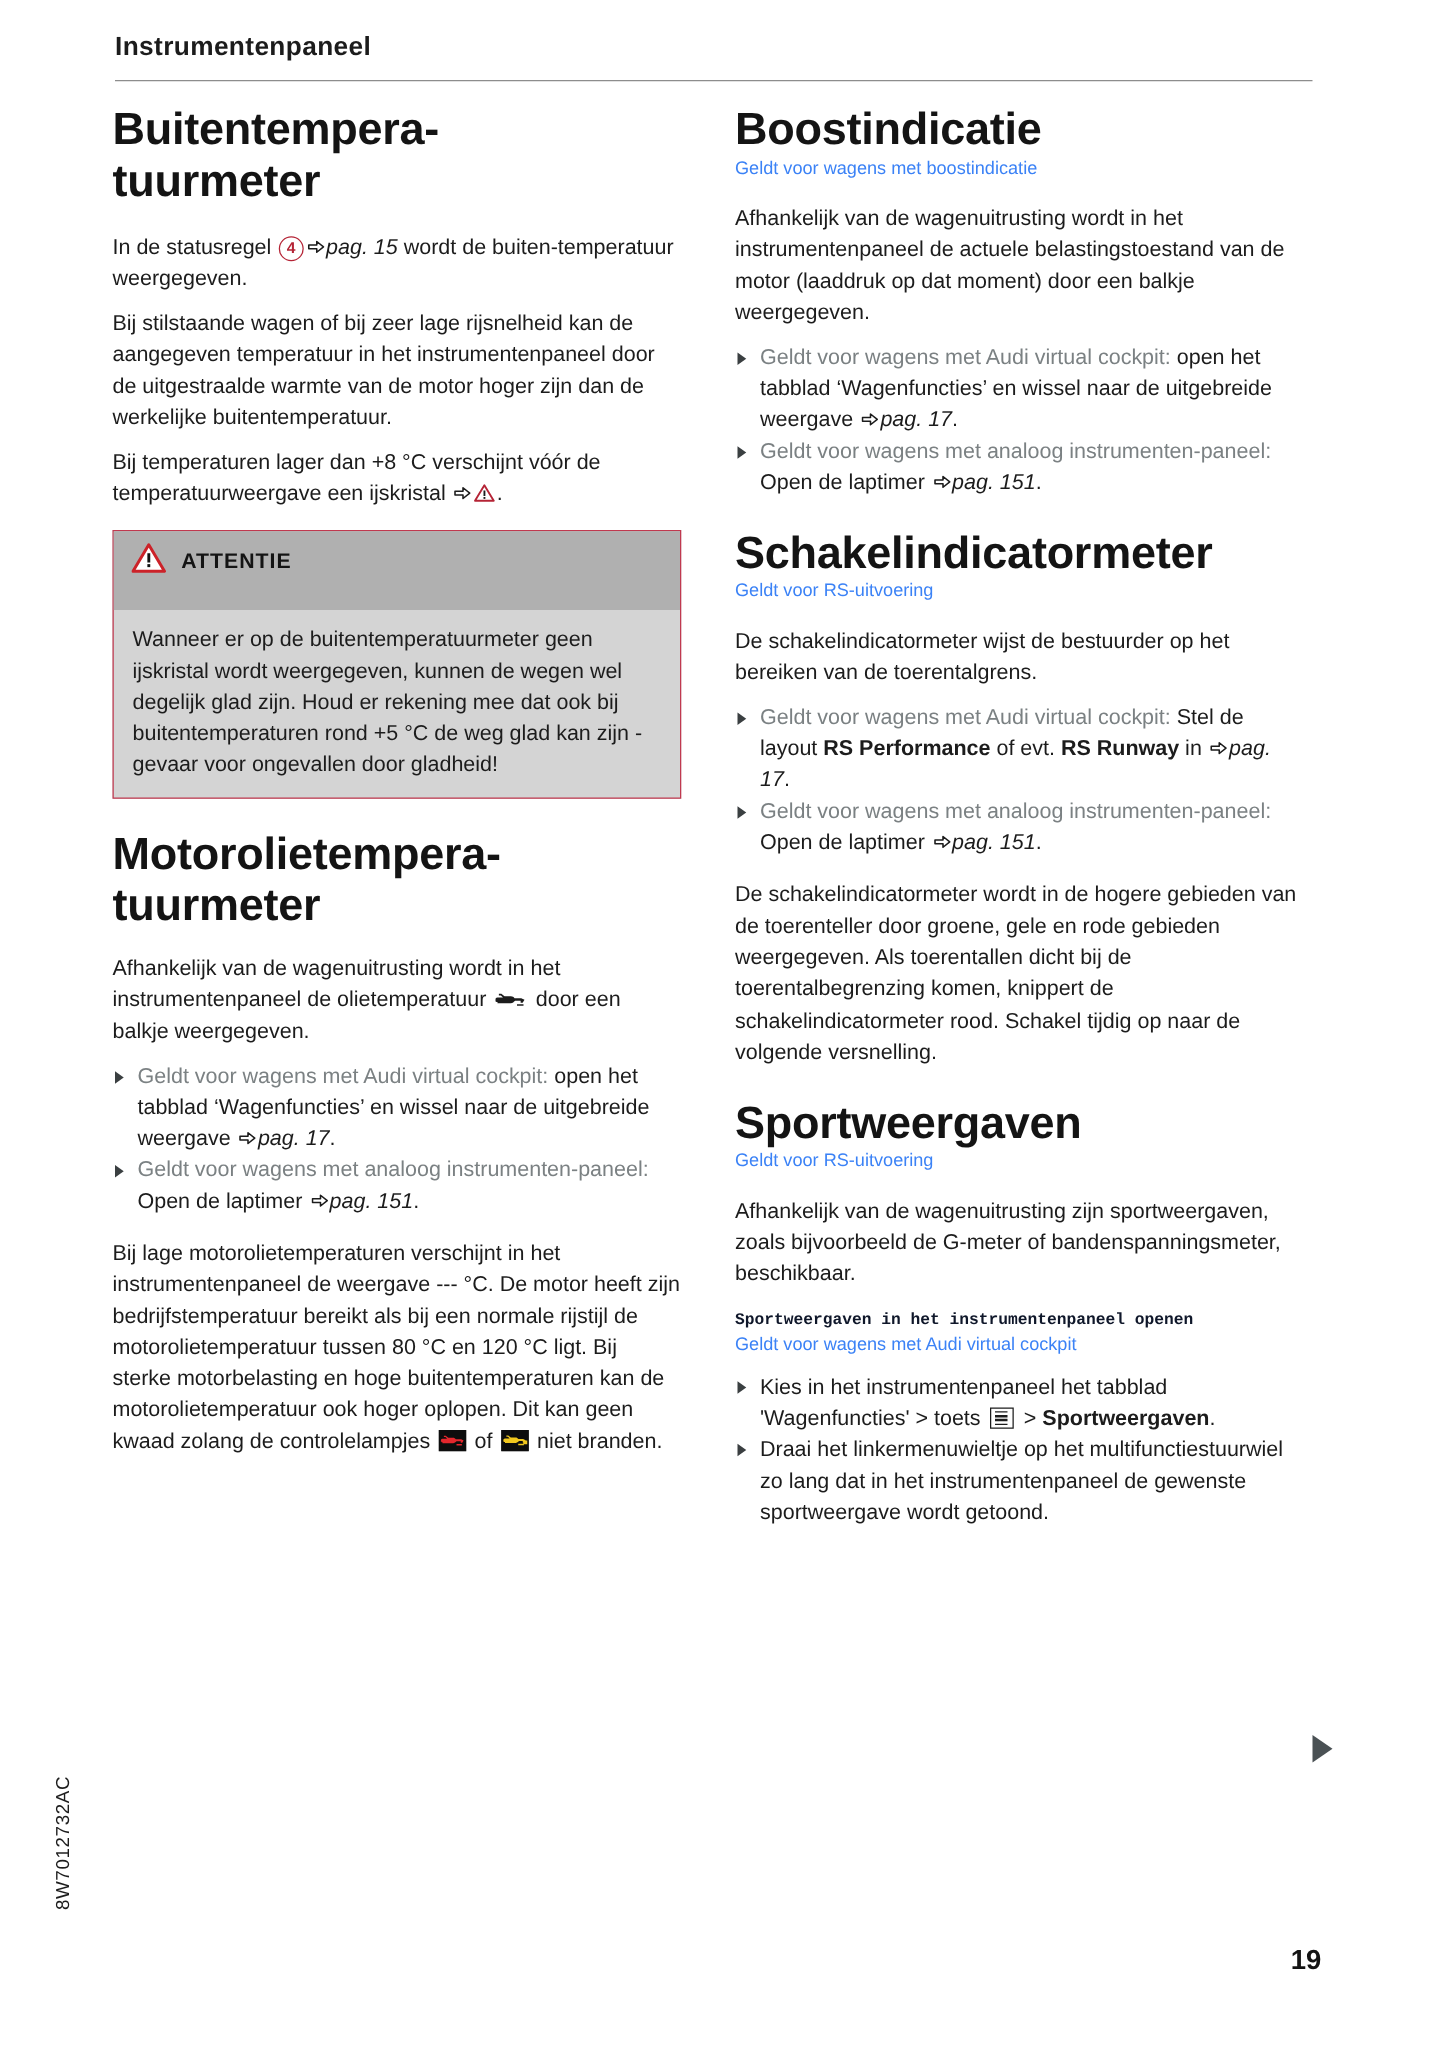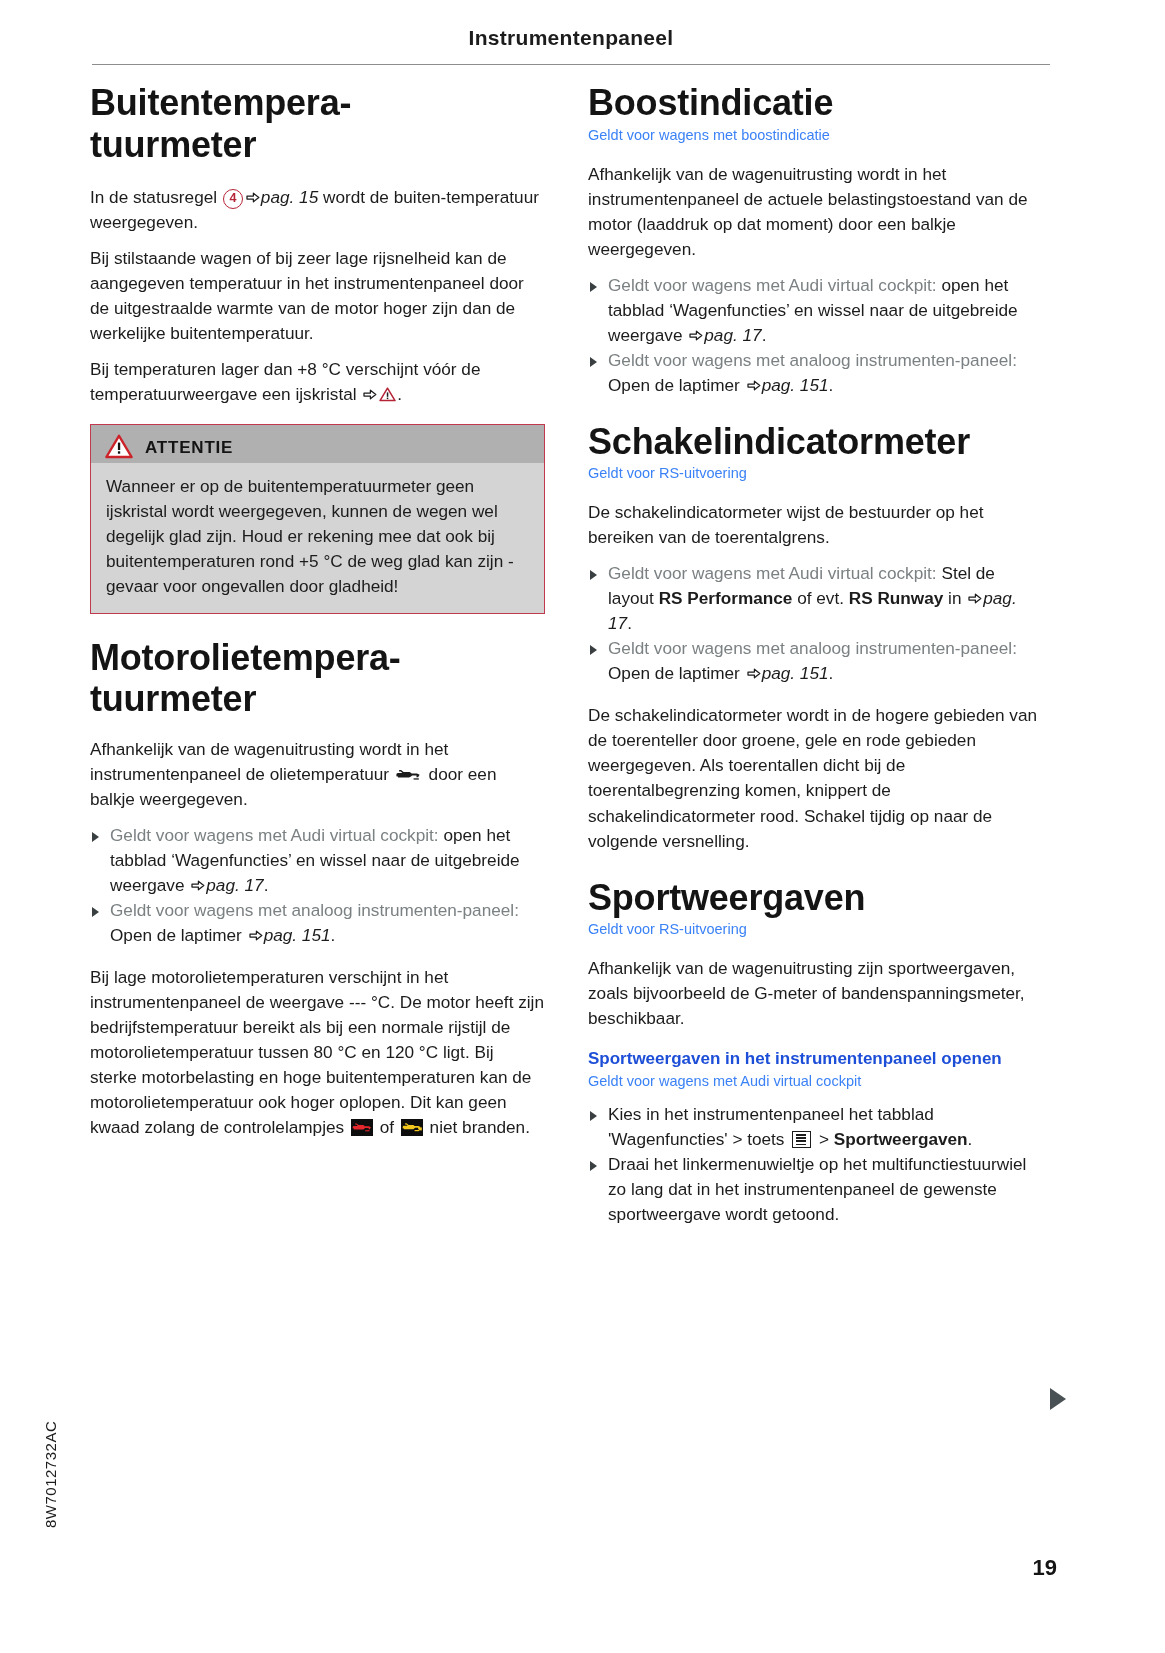--- a/index.html
+++ b/index.html
@@ -20,21 +20,21 @@
     position: absolute;
     inset: 0;
   }
 
   
   .header {
     position: absolute;
     left: 92px;
     top: 26px;
     width: 958px;
-    text-align: center;
+    text-align: left;
   }
   .header-title {
     font-size: 21px;
     font-weight: bold;
     letter-spacing: 0.3px;
     color: #1c1c1c;
     line-height: 1.1;
   }
   .header-rule {
     position: absolute;
@@ -67,25 +67,26 @@
 
   .subtitle {
     font-size: 14.5px;
     color: #3b82f6;
     margin: 2px 0 0 0;
     line-height: 1.3;
     font-weight: normal;
   }
 
   h3.subhead {
-    font-size: 17px;
+    font-size: 13px;
     font-weight: bold;
     line-height: 1.27;
     margin: 0;
-    color: #1d4ed8;
+    color: #0f172a;
+    font-family: Liberation Mono, monospace;
   }
 
   p.body {
     font-size: 17.2px;
     line-height: 1.455;
     margin: 0;
     color: #1c1c1c;
   }
 
   .sp-lg { height: 23px; }
@@ -158,21 +159,21 @@
   .noticebox {
     border: 1.3px solid #c0394f;
     background: #d4d4d4;
     margin: 0;
   }
   .notice-head {
     background: #b0b0b0;
     display: flex;
     align-items: center;
     gap: 12px;
-    padding: 9px 14px 0 14px;
+    padding: 9px 14px 24px 14px;
   }
   .notice-head .label {
     font-size: 17px;
     font-weight: bold;
     letter-spacing: 0.8px;
     color: #141414;
   }
   .notice-body {
     padding: 11px 15px 14px 15px;
     font-size: 17.2px;

